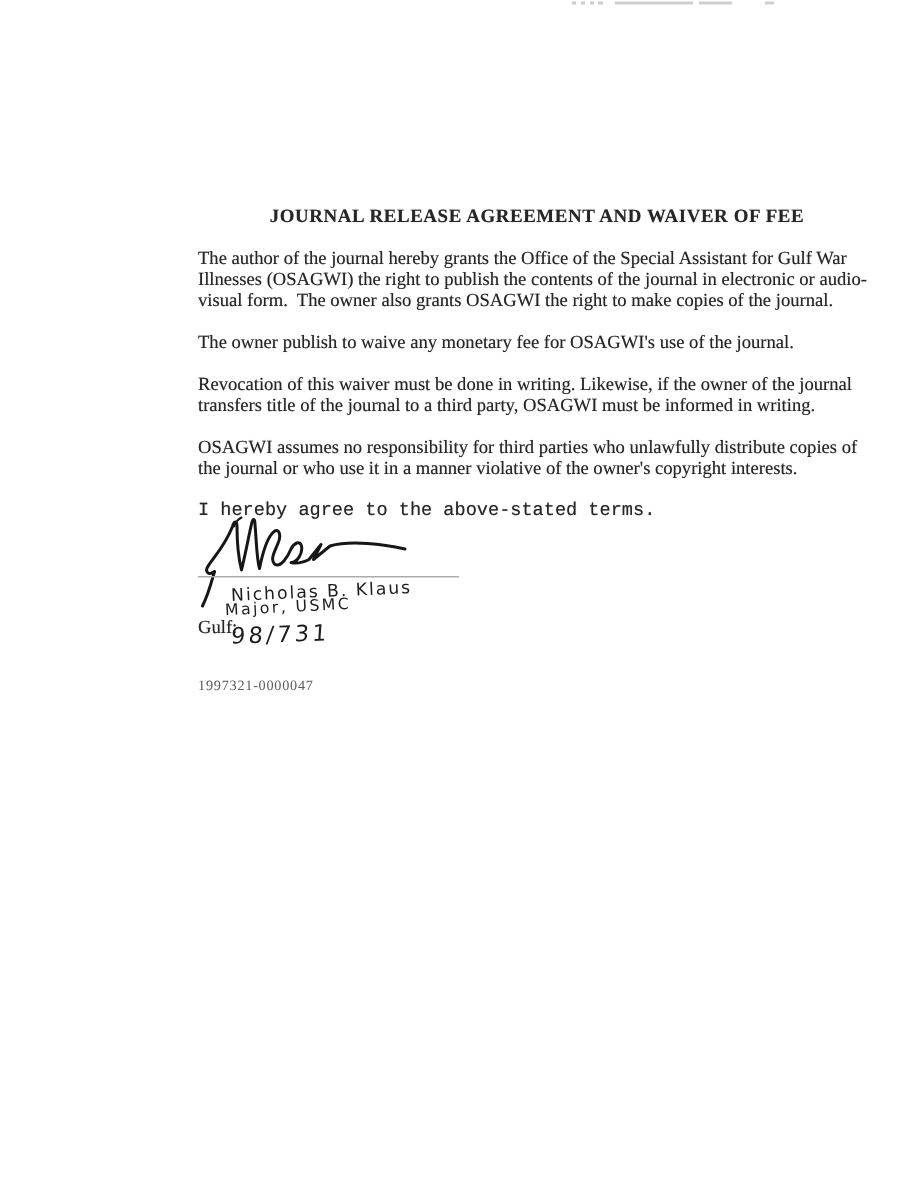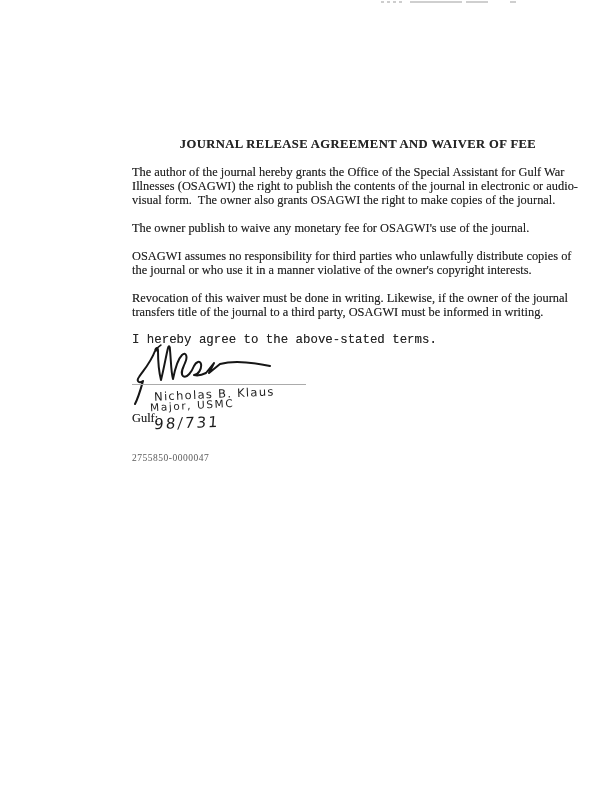--- a/index.html
+++ b/index.html
@@ -115,24 +115,24 @@
   <div class="artifact" style="left:362px; width:52px;"></div>
   <div class="artifact" style="left:418px; width:22px;"></div>
   <div class="artifact" style="left:462px; width:6px;"></div>
 
   <div class="content">
     <div class="doc-title">JOURNAL RELEASE AGREEMENT AND WAIVER OF FEE</div>
     <p class="para">The author of the journal hereby grants the Office of the Special Assistant for Gulf War
 Illnesses (OSAGWI) the right to publish the contents of the journal in electronic or audio-
 visual form.  The owner also grants OSAGWI the right to make copies of the journal.</p>
     <p class="para">The owner publish to waive any monetary fee for OSAGWI's use of the journal.</p>
+    <p class="para">Revocation of this waiver must be done in writing. Likewise, if the owner of the journal
+transfers title of the journal to a third party, OSAGWI must be informed in writing.</p>
     <p class="para">OSAGWI assumes no responsibility for third parties who unlawfully distribute copies of
 the journal or who use it in a manner violative of the owner's copyright interests.</p>
-    <p class="para">Revocation of this waiver must be done in writing. Likewise, if the owner of the journal
-transfers title of the journal to a third party, OSAGWI must be informed in writing.</p>
     <p class="para agreement">I hereby agree to the above-stated terms.</p>
   </div>
 
   <svg class="sig-svg" width="190" height="72" viewBox="0 0 190 72">
     <path d="M 9,66
              C 13,58 15,50 17,43
              C 13,46 10,43 13,39
              C 16,34 24,26 29,13
              C 30,9 32,9 32,13
              C 32,22 33,34 35,42
@@ -152,15 +152,15 @@
   </svg>
 
   <div class="sig-line"></div>
 
   <div class="hand hand-name">Nicholas B. Klaus</div>
   <div class="hand hand-rank">Major, USMC</div>
 
   <div class="date-label">Gulf:</div>
   <div class="hand hand-date">98/731</div>
 
-  <div class="doc-number">2755850-0000047</div>
+  <div class="doc-number">1997321-0000047</div>
 
 </div>
 
 </body></html>

